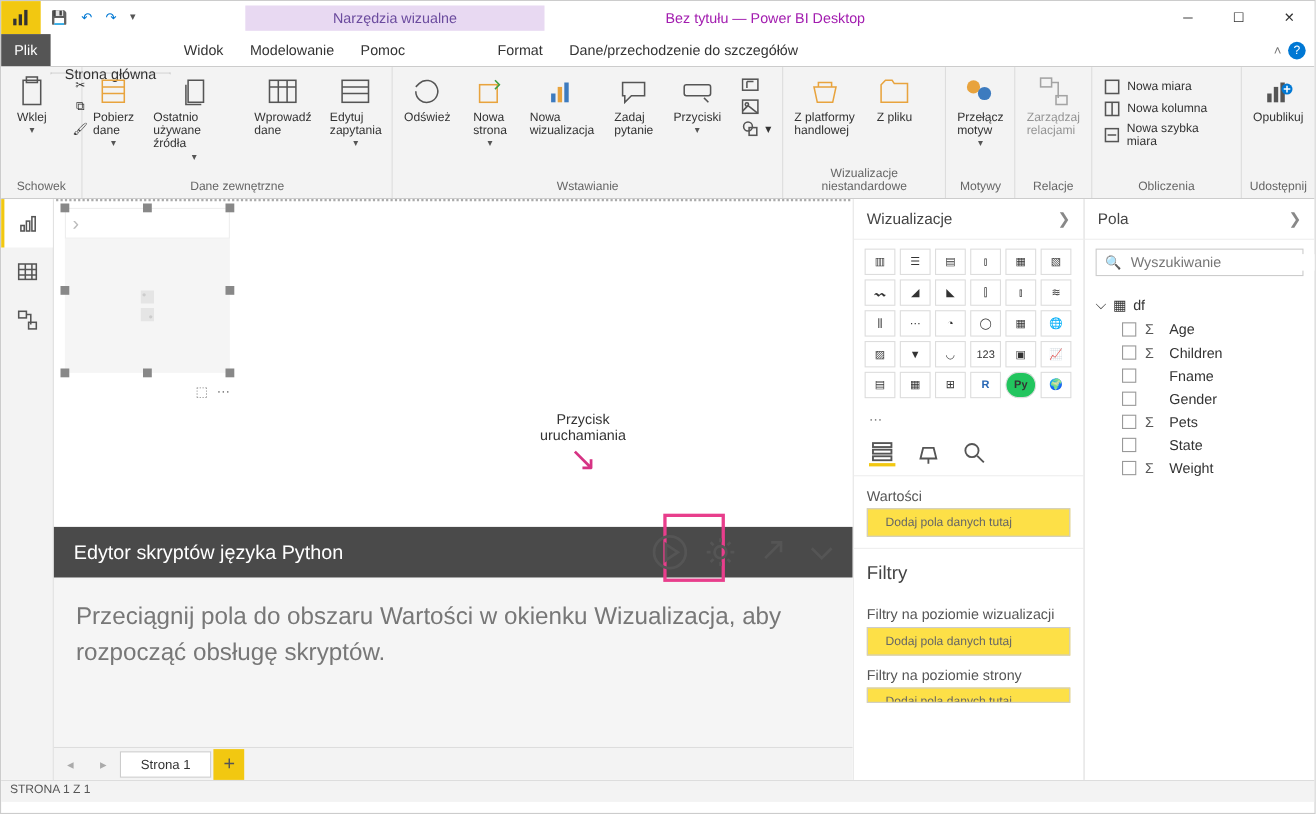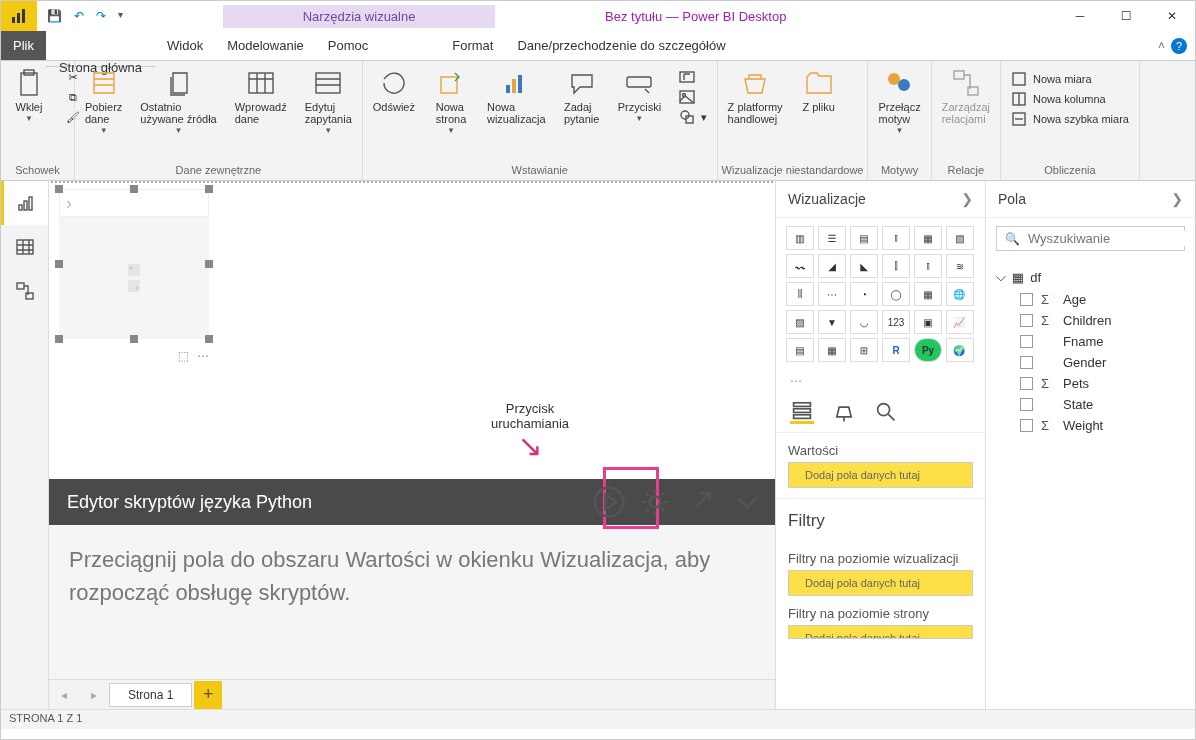--- a/index.html
+++ b/index.html
@@ -53,21 +53,21 @@
 .visual .hdl { position: absolute; width: 8px; height: 8px; background: #888; }
 .visual .hdl.tl { top: -4px; left: -4px; } .visual .hdl.tr { top: -4px; right: -4px; }
 .visual .hdl.bl { bottom: -4px; left: -4px; } .visual .hdl.br { bottom: -4px; right: -4px; }
 .visual .hdl.ml { top: 50%; left: -4px; margin-top: -4px; } .visual .hdl.mr { top: 50%; right: -4px; margin-top: -4px; }
 .visual .hdl.mt { top: -4px; left: 50%; margin-left: -4px; } .visual .hdl.mb { bottom: -4px; left: 50%; margin-left: -4px; }
 .visual .inner { width: 100%; height: 100%; background: #f5f5f5; display: flex; flex-direction: column; }
 .visual .inner .prompt { height: 28px; background: #fff; border: 1px solid #eee; display: flex; align-items: center; padding-left: 6px; color: #bbb; font-size: 18px; }
 .visual .inner .py { flex: 1; display: flex; align-items: center; justify-content: center; color: #ddd; }
 .visual .opts { position: absolute; bottom: -24px; right: 0; display: flex; gap: 8px; color: #888; }
 
-.annot { position: absolute; top: 190px; left: 440px; text-align: center; font-size: 13px; color: #333; margin-top: 28px; }
+.annot { position: absolute; top: 190px; left: 440px; text-align: center; font-size: 13px; color: #333; }
 .annot .arrow { color: #d63384; font-size: 30px; line-height: 0.7; margin-top: 4px; }
 
 .scriptpanel { height: 200px; display: flex; flex-direction: column; }
 .scripthead { height: 46px; background: #4a4a4a; color: #fff; display: flex; align-items: center; padding: 0 18px; font-size: 18px; position: relative; }
 .scripthead .sbtns { position: absolute; right: 10px; display: flex; gap: 10px; align-items: center; }
 .scripthead .sbtns .sbtn { width: 36px; height: 36px; display: flex; align-items: center; justify-content: center; cursor: pointer; color: #ccc; }
 .runbox { position: absolute; width: 56px; height: 62px; border: 3px solid #e83e8c; top: -12px; right: 116px; pointer-events: none; }
 .scriptbody { flex: 1; background: #f5f5f5; padding: 18px 20px; font-size: 22px; color: #777; line-height: 1.5; }
 
 .pagetabs { height: 30px; background: #f3f3f3; border-top: 1px solid #ddd; display: flex; align-items: center; }
@@ -392,20 +392,37 @@
                 <path d="M4 8h8"></path>
               </svg>
             </div>
             <span>Nowa szybka miara</span>
           </div>
       </div>
     </div>
     <div class="glabel">Obliczenia</div>
   </div>
 
+  <div class="rgroup" style="border-right:none">
+    <div class="items">
+      <div class="rbtn">
+          <div class="ric">
+            <svg viewBox="0 0 32 32">
+              <rect x="6" y="18" width="4" height="8" fill="#555" stroke="none"></rect>
+              <rect x="12" y="12" width="4" height="14" fill="#555" stroke="none"></rect>
+              <rect x="18" y="8" width="4" height="18" fill="#555" stroke="none"></rect>
+              <circle cx="24" cy="14" r="5" fill="#0078d4" stroke="none"></circle>
+              <path d="M24 11v6M21 14h6" stroke="#fff"></path>
+            </svg>
+          </div>
+          <div class="rlbl">Opublikuj</div>
+        </div>
+    </div>
+    <div class="glabel">Udostępnij</div>
+  </div>
 </div>
 
 <div class="mainarea">
   <div class="viewbar">
     <div class="vbtn active">
         <svg viewBox="0 0 20 20">
           <rect x="3" y="12" width="3" height="5"></rect>
           <rect x="8" y="8" width="3" height="9"></rect>
           <rect x="13" y="4" width="3" height="13"></rect>
         </svg>

